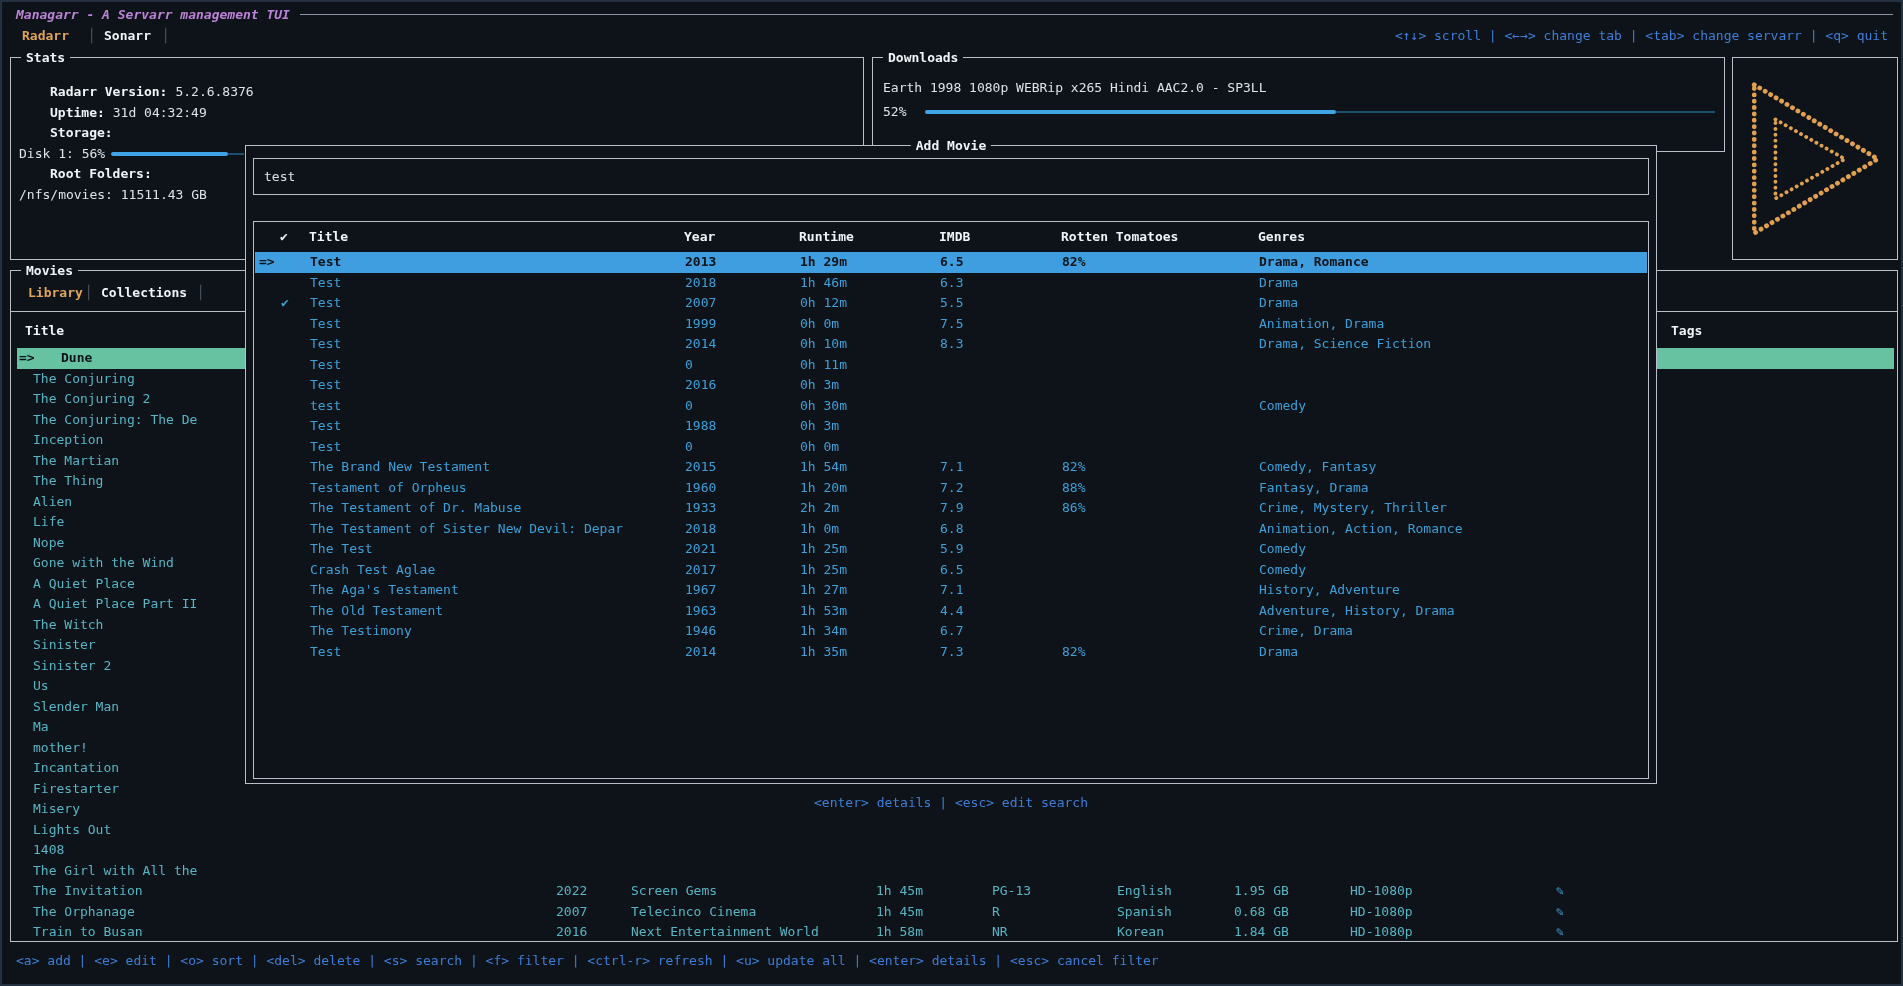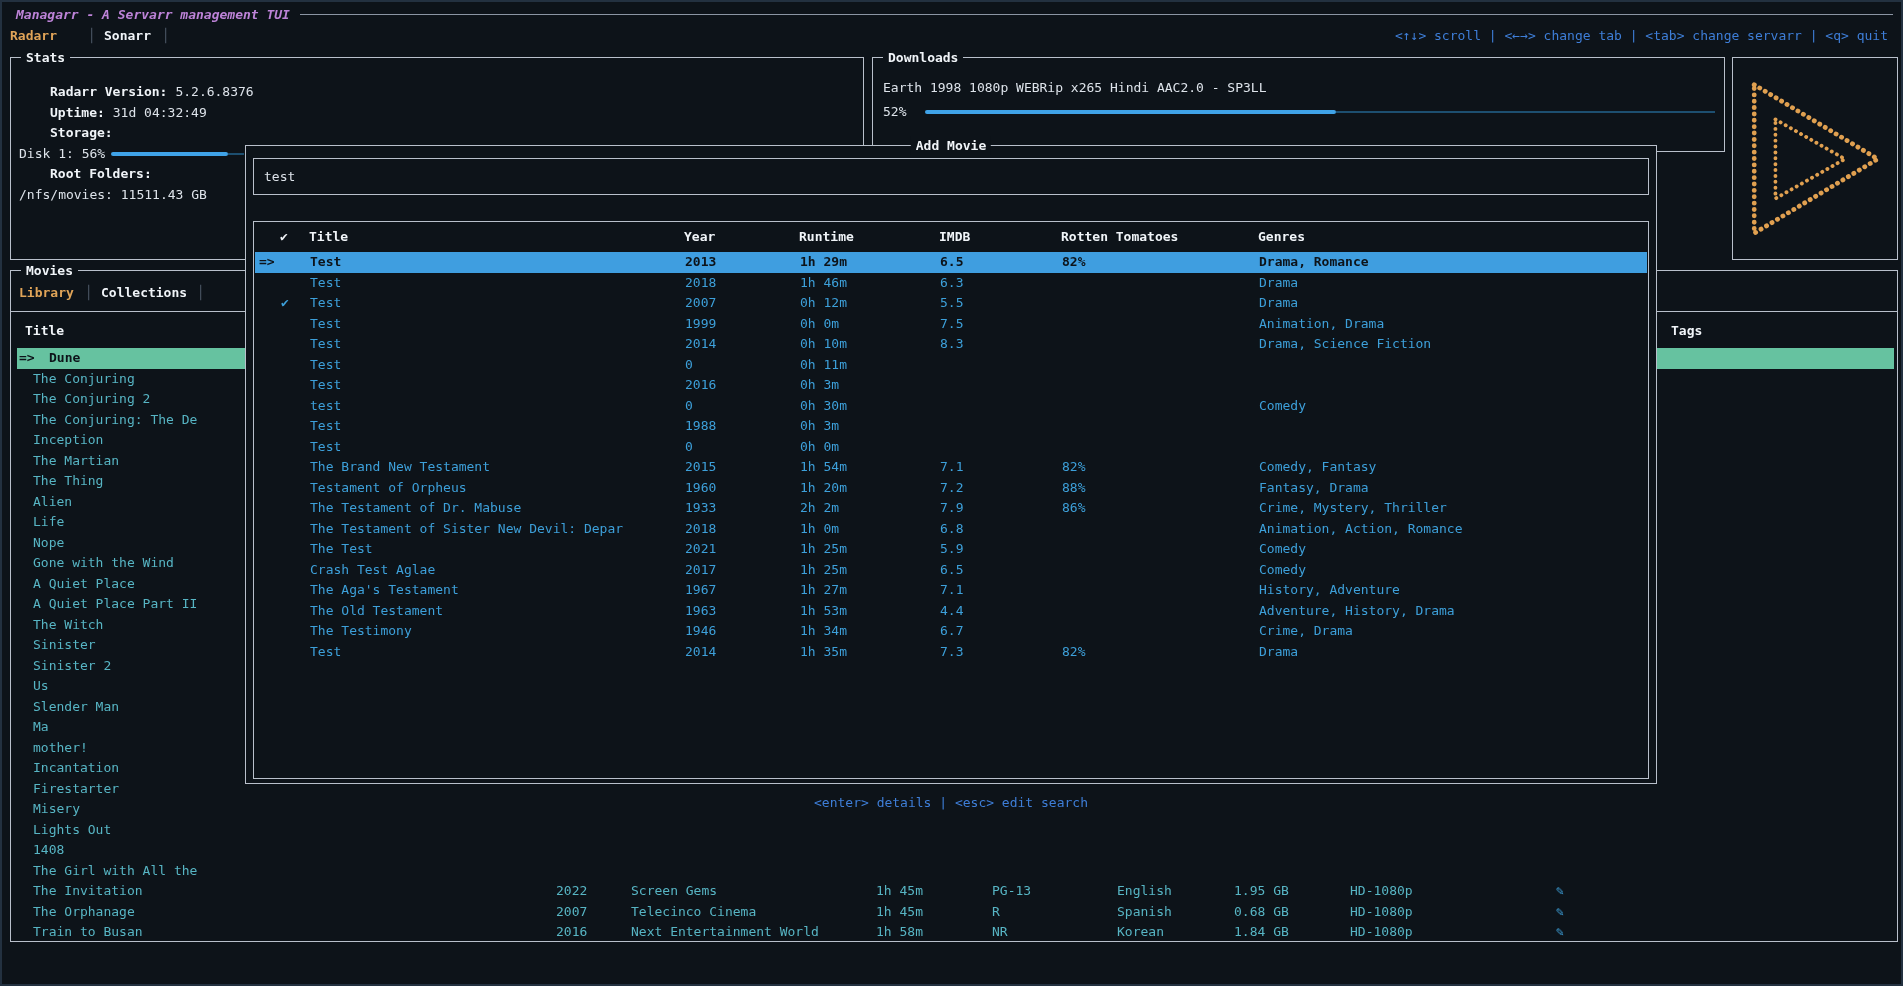--- a/index.html
+++ b/index.html
@@ -14,21 +14,21 @@
   :root{
     --bg:#0d1319; --border:#b9c0cb; --white:#dde3ea; --bwhite:#f0f4f8;
     --blue:#3e7ed8; --tblue:#3da0da; --cyan:#57b5c4; --orange:#e0a458;
     --magenta:#bd83d8; --green:#66c2a0; --hlblue:#3f9ee0; --dark:#0d1319;
     --gfill:#3fa3e8; --gtrack:#1d4f70;
   }
   
   .app-title{position:absolute;left:14px;top:3px;color:var(--magenta);font-style:italic;font-weight:700;line-height:20px;}
   .title-rule{position:absolute;left:298px;right:8px;top:12px;border-top:1px solid #8b95a3;}
   .tab{position:absolute;top:24px;font-weight:700;line-height:20px;cursor:default;}
-  .tab.radarr{left:8px;color:var(--orange);text-align:right;}
+  .tab.radarr{left:20px;color:var(--orange);text-align:right;}
   .tab.sonarr{left:102px;color:var(--bwhite);}
   .tsep{position:absolute;top:24px;color:#4e5a68;line-height:20px;}
   .tsep.s1{left:86px}.tsep.s2{left:160px}
   .top-keys{position:absolute;right:13px;top:24px;color:var(--blue);line-height:20px;}
   .footer{position:absolute;left:14px;top:949px;color:var(--blue);line-height:20px;}
   
   .panel{position:absolute;border:1px solid var(--border);}
   .panel-title{position:absolute;top:-10px;left:10px;background:var(--bg);padding:0 5px;font-weight:700;color:var(--bwhite);line-height:19px;}
   .panel-title.center{left:50%;transform:translateX(-50%);}
   .stats{left:8px;top:55px;width:854px;height:203px;}
@@ -43,33 +43,33 @@
   
   .gauge{position:absolute;display:flex;align-items:center;height:20.5px;}
   .gfill{height:4px;background:var(--gfill);border-radius:2px;}
   .gtrack{flex:1;height:2px;background:var(--gtrack);}
   .disk-gauge{left:100px;top:85.5px;width:133px;}
   .dl-gauge{left:52px;top:44px;width:790px;}
   .dl-release{position:absolute;left:10px;top:20px;height:20.5px;line-height:20.5px;color:var(--white);}
   .dl-pct{position:absolute;left:10px;top:44px;height:20.5px;line-height:20.5px;color:var(--white);}
   
   .mv-tab{position:absolute;top:12px;font-weight:700;line-height:20px;}
-  .mv-tab.library{left:8px;color:var(--orange);}
+  .mv-tab.library{left:17px;color:var(--orange);}
   .mv-tab.collections{left:90px;color:var(--bwhite);}
   .mvsep{position:absolute;top:12px;color:#4e5a68;line-height:20px;}
   .mvsep.m1{left:74px}.mvsep.m2{left:186px}
   .tab-underline{position:absolute;top:40px;left:0;right:0;border-top:1px solid var(--border);}
   .col-head{position:absolute;top:50px;font-weight:700;color:var(--bwhite);line-height:20px;}
   .title-head{left:14px;}
   .tags-head{left:1660px;}
   #movie-list{position:absolute;top:77px;left:6px;right:3px;}
   .mv-row{position:relative;height:20.5px;line-height:20.5px;color:var(--cyan);white-space:pre;}
   .mv-row .t{margin-left:16px;}
   .mv-row.sel{background:var(--green);color:var(--dark);font-weight:700;}
-  .mv-row.sel .t{margin-left:32px;}
+  .mv-row.sel .t{margin-left:44px;}
   .mv-row .pfx{position:absolute;left:2px;top:0;}
   .mv-row .mcol{position:absolute;top:0;}
   .mc-year{left:539px}.mc-studio{left:614px}.mc-runtime{left:859px}.mc-cert{left:975px}
   .mc-lang{left:1100px}.mc-size{left:1217px}.mc-quality{left:1333px}
   .mc-icon{left:1539px;color:var(--tblue);}
   
   .popup{position:absolute;left:243px;top:143px;width:1412px;height:735px;background:var(--bg);z-index:6;}
   .addmovie-box{position:absolute;left:0;top:0;width:1412px;height:639px;border:1px solid var(--border);background:var(--bg);}
   .am-search{position:absolute;left:7px;top:12px;width:1396px;height:37px;border:1px solid var(--border);line-height:35px;padding-left:10px;color:var(--white);}
   .am-table{position:absolute;left:7px;top:75px;width:1396px;height:558px;border:1px solid var(--border);}
@@ -203,14 +203,15 @@
             <div class="am-row"><span class="cell c-title">The Aga's Testament</span><span class="cell c-year">1967</span><span class="cell c-runtime">1h 27m</span><span class="cell c-imdb">7.1</span><span class="cell c-genres">History, Adventure</span></div>
             <div class="am-row"><span class="cell c-title">The Old Testament</span><span class="cell c-year">1963</span><span class="cell c-runtime">1h 53m</span><span class="cell c-imdb">4.4</span><span class="cell c-genres">Adventure, History, Drama</span></div>
             <div class="am-row"><span class="cell c-title">The Testimony</span><span class="cell c-year">1946</span><span class="cell c-runtime">1h 34m</span><span class="cell c-imdb">6.7</span><span class="cell c-genres">Crime, Drama</span></div>
             <div class="am-row"><span class="cell c-title">Test</span><span class="cell c-year">2014</span><span class="cell c-runtime">1h 35m</span><span class="cell c-imdb">7.3</span><span class="cell c-rt">82%</span><span class="cell c-genres">Drama</span></div>
           </div>
       </div>
     </div>
     <div class="am-help">&lt;enter&gt; details | &lt;esc&gt; edit search</div>
   </div>
 
+  <div class="footer">&lt;a&gt; add | &lt;e&gt; edit | &lt;o&gt; sort | &lt;del&gt; delete | &lt;s&gt; search | &lt;f&gt; filter | &lt;ctrl-r&gt; refresh | &lt;u&gt; update all | &lt;enter&gt; details | &lt;esc&gt; cancel filter</div>
 
 </div>
 
 </body></html>

